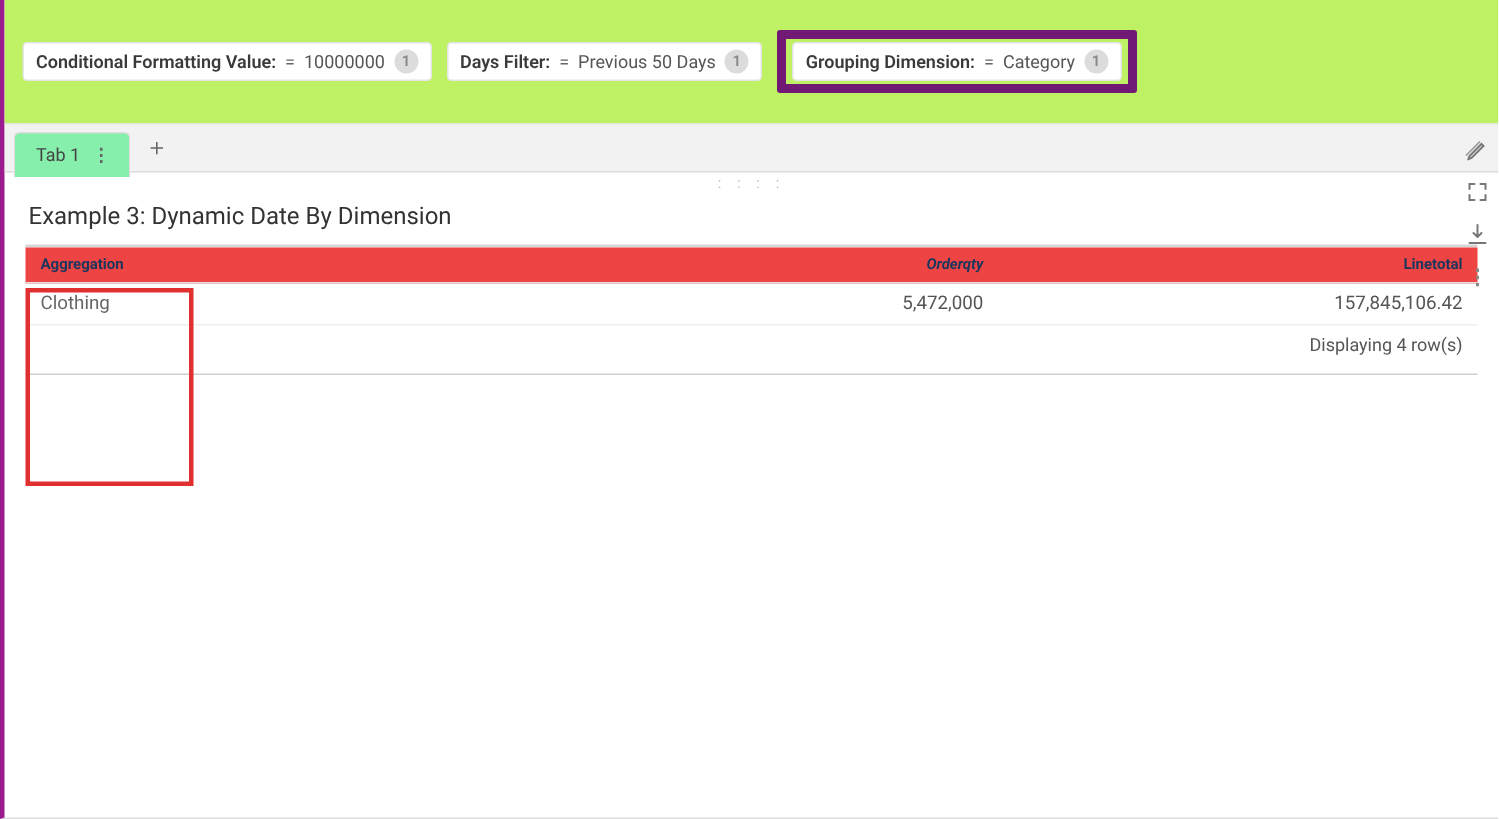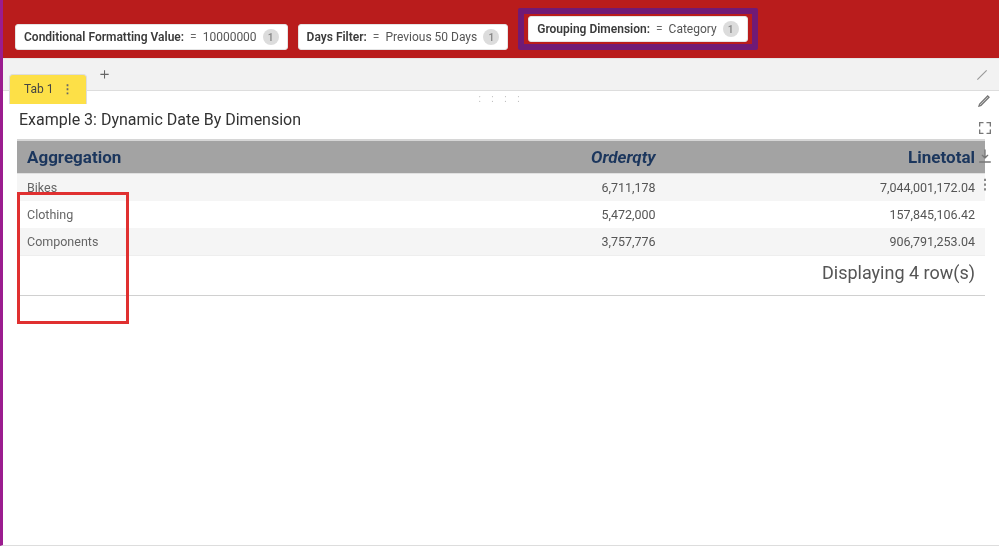--- a/index.html
+++ b/index.html
@@ -1,53 +1,53 @@
 <!DOCTYPE html>
 <html><head>
 <meta charset="utf-8">
 <style>
   * { box-sizing: border-box; }
   html, body { margin: 0; padding: 0; font-family: -apple-system, BlinkMacSystemFont, "Segoe UI", Roboto, Arial, sans-serif; font-size: 13px; color: #333; background: #fff; }
   .root { width: 999px; height: 546px; border-left: 3px solid #9b1c8f; border-bottom: 1px solid #ddd; position: relative; overflow: hidden; }
 
   
-  .filters { display: flex; gap: 10px; padding: 8px 12px; border-bottom: 1px solid #e6e6e6; background: #b91c1c; align-items: flex-end; }
+  .filters { display: flex; gap: 10px; padding: 20px 12px; border-bottom: 1px solid #e6e6e6; background: #bef264; align-items: center; }
   .filter-chip { display: flex; align-items: center; gap: 6px; border: 1px solid #e4e4e4; border-radius: 3px; padding: 4px 8px; background: #fff; font-size: 12px; }
   .filter-chip .lbl { font-weight: 600; color: #3a3a3a; }
   .filter-chip .eq { color: #666; }
   .filter-chip .val { color: #555; }
   .count-badge { display: inline-flex; align-items: center; justify-content: center; width: 16px; height: 16px; border-radius: 50%; background: #dcdcdc; color: #888; font-size: 10px; font-weight: 600; }
   .highlight-box { border: 6px solid #701a75; border-radius: 2px; padding: 2px 4px; }
 
   
   .tabbar { display: flex; align-items: center; height: 32px; background: #f2f2f2; border-bottom: 1px solid #ddd; padding: 0 6px; gap: 4px; position: relative; }
-  .tab { display: flex; align-items: center; gap: 8px; background: #fde047; border: 1px solid #ddd; border-bottom: none; border-top-left-radius: 4px; border-top-right-radius: 4px; padding: 5px 12px 5px 14px; font-size: 12px; color: #444; position: relative; top: 14px; height: 30px; }
+  .tab { display: flex; align-items: center; gap: 8px; background: #86efac; border: 1px solid #ddd; border-bottom: none; border-top-left-radius: 4px; border-top-right-radius: 4px; padding: 5px 12px 5px 14px; font-size: 12px; color: #444; position: relative; top: 4px; height: 30px; }
   .tab .dots { letter-spacing: 1px; color: #666; font-weight: bold; }
   .add-tab { width: 26px; height: 26px; display: flex; align-items: center; justify-content: center; color: #666; font-size: 16px; cursor: pointer; }
   .tabbar .edit-corner { margin-left: auto; color: #999; font-size: 13px; padding-right: 4px; }
 
   
   .content { position: relative; padding: 0 14px 10px 14px; }
   .drag-handle { text-align: center; color: #bbb; font-size: 10px; letter-spacing: 4px; padding: 2px 0 0 0; user-select: none; }
   .title { font-size: 16px; color: #333; margin: 6px 0 10px 2px; font-weight: 400; }
 
   
   .side-tools { position: absolute; right: 4px; top: 90px; display: flex; flex-direction: column; gap: 8px; color: #777; font-size: 14px; align-items: center; }
   .side-tools div { cursor: pointer; padding: 2px; }
 
   
   .table-wrap { border-top: 2px solid #d6d6d6; position: relative; }
   table { width: 100%; border-collapse: collapse; table-layout: fixed; }
-  thead th { text-align: right; font-weight: 700; color: #1b365d; padding: 6px 10px; font-size: 17px; border-bottom: 1px solid #e0e0e0; background: #a3a3a3; }
+  thead th { text-align: right; font-weight: 700; color: #1b365d; padding: 6px 10px; font-size: 10px; border-bottom: 1px solid #e0e0e0; background: #ef4444; }
   thead th.first { text-align: left; width: 34%; }
   thead th.mid { width: 33%; font-style: italic; }
   tbody td { padding: 6px 10px; font-size: 12.5px; color: #555; text-align: right; }
   tbody td.first { text-align: left; color: #666; }
   tbody tr.zebra { background: #f5f5f5; }
-  .footer-row td { text-align: right; padding: 6px 10px; color: #555; font-size: 18px; background: #fff; border-top: 1px solid #eee; }
+  .footer-row td { text-align: right; padding: 6px 10px; color: #555; font-size: 12px; background: #fff; border-top: 1px solid #eee; }
   .table-underline { border-bottom: 1px solid #d0d0d0; margin-top: 6px; }
 
   
   .agg-highlight { position: absolute; left: 14px; top: 192px; width: 112px; height: 132px; border: 3px solid #e03030; pointer-events: none; }
 
   svg { display: block; }
 </style>
 </head>
 <body>
 
@@ -98,34 +98,24 @@
     <div class="table-wrap">
       <table>
         <thead>
           <tr>
             <th class="first">Aggregation</th>
             <th class="mid">Orderqty</th>
             <th>Linetotal</th>
           </tr>
         </thead>
         <tbody>
-          <tr class="zebra">
-            <td class="first">Bikes</td>
-            <td>6,711,178</td>
-            <td>7,044,001,172.04</td>
-          </tr>
           <tr>
             <td class="first">Clothing</td>
             <td>5,472,000</td>
             <td>157,845,106.42</td>
-          </tr>
-          <tr class="zebra">
-            <td class="first">Components</td>
-            <td>3,757,776</td>
-            <td>906,791,253.04</td>
           </tr>
           <tr class="footer-row">
             <td colspan="3">Displaying 4 row(s)</td>
           </tr>
         </tbody>
       </table>
       <div class="table-underline"></div>
     </div>
   </div>
 

